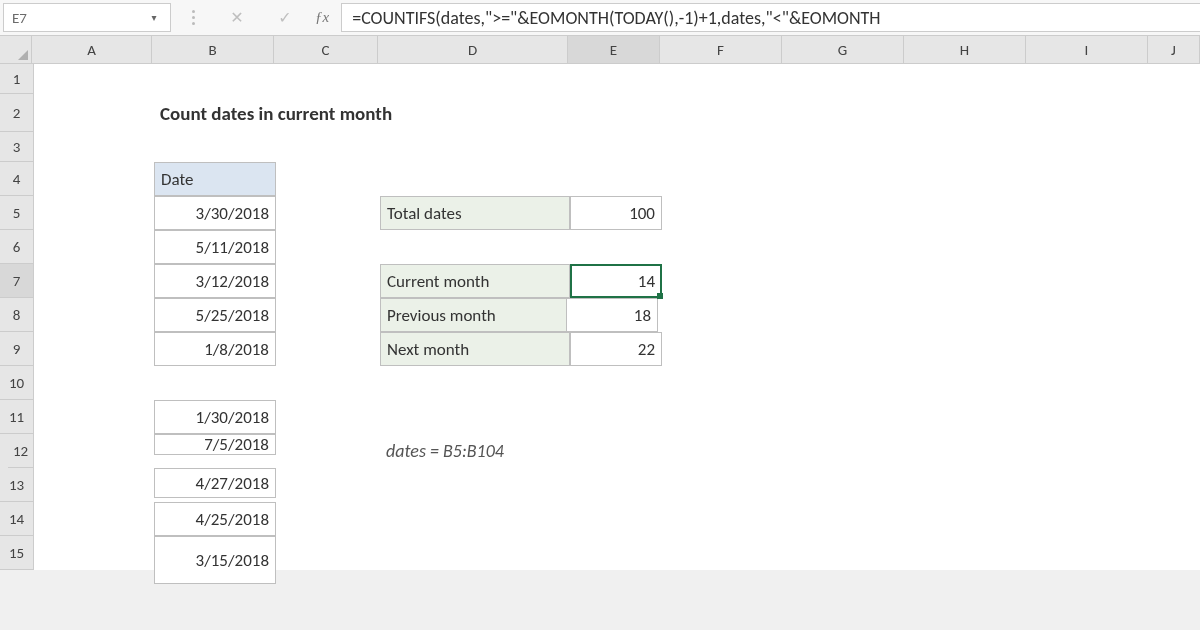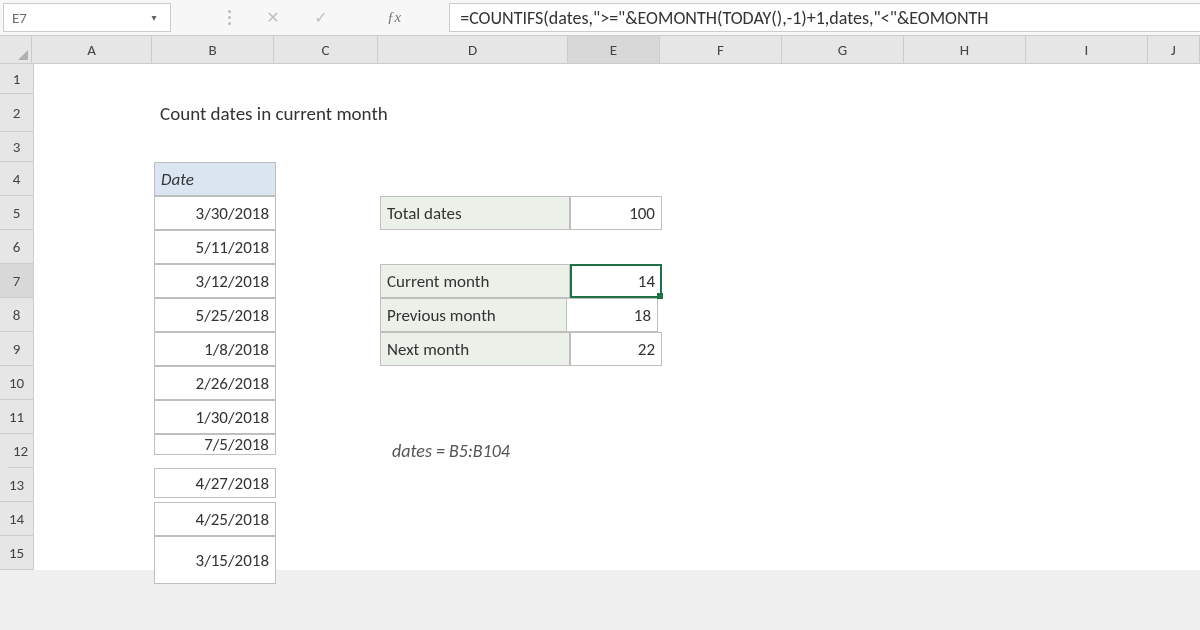--- a/index.html
+++ b/index.html
@@ -11,21 +11,20 @@
     height: 630px;
     overflow: hidden;
     color: #333;
   }
   .formula-bar-row {
     display: flex;
     align-items: stretch;
     height: 36px;
     background: #f7f7f7;
     border-bottom: 1px solid #ccc;
-    gap: 36px;
   }
   .namebox {
     width: 168px;
     background: #fff;
     border: 1px solid #ccc;
     display: flex;
     align-items: center;
     padding: 0 8px;
     font-size: 15px;
     color: #6b6b6b;
@@ -144,24 +143,24 @@
   }
   
   .cell {
     position: absolute;
     display: flex;
     align-items: center;
     padding: 0 6px;
     font-size: 17px;
     color: #333;
   }
-  .bold { font-weight: 400; }
-  .italic { font-style: italic; margin-left: 6px; }
+  .bold { font-weight: 700; }
+  .italic { font-style: italic; }
   .bordered { border: 1px solid #bfbfbf; background: #fff; }
-  .header-cell { background: #dbe5f1; border: 1px solid #bfbfbf; font-style: italic; }
+  .header-cell { background: #dbe5f1; border: 1px solid #bfbfbf; }
   .green-cell { background: #ebf1e8; border: 1px solid #bfbfbf; }
   .right { justify-content: flex-end; }
   .sel {
     position: absolute;
     border: 2px solid #1f7246;
     z-index: 5;
     pointer-events: none;
   }
   .sel-handle {
     position: absolute;
@@ -245,23 +244,20 @@
       </div>
     <div class="cell bordered right" style="left:120px;top:200px;width:122px;height:34px">
         <span>3/12/2018</span>
       </div>
     <div class="cell bordered right" style="left:120px;top:234px;width:122px;height:34px">
         <span>5/25/2018</span>
       </div>
     <div class="cell bordered right" style="left:120px;top:268px;width:122px;height:34px">
         <span>1/8/2018</span>
       </div>
-    <div class="cell bordered right" style="left:120px;top:302px;width:122px;height:34px">
-        <span>2/26/2018</span>
-      </div>
     <div class="cell bordered right" style="left:120px;top:336px;width:122px;height:34px">
         <span>1/30/2018</span>
       </div>
     <div class="cell bordered right" style="left:120px;top:370px;width:122px;height:21px">
         <span>7/5/2018</span>
       </div>
     <div class="cell bordered right" style="left:120px;top:404px;width:122px;height:30px">
         <span>4/27/2018</span>
       </div>
     <div class="cell bordered right" style="left:120px;top:438px;width:122px;height:34px">

